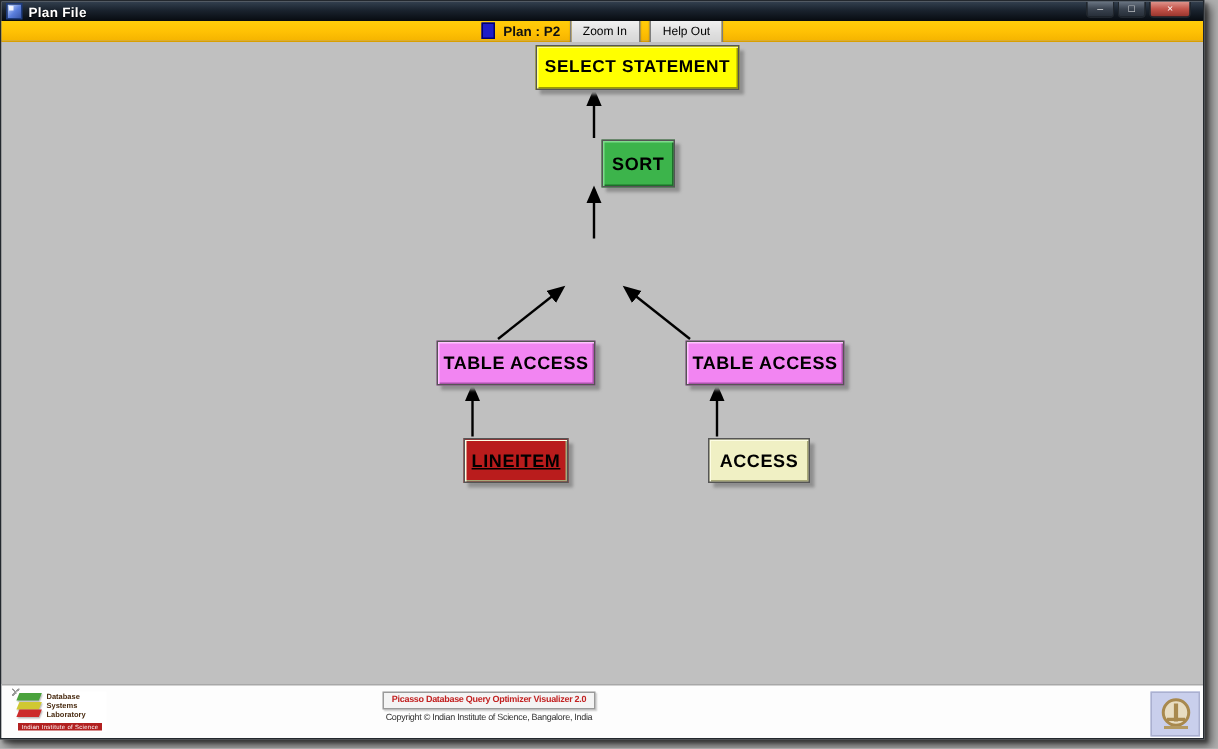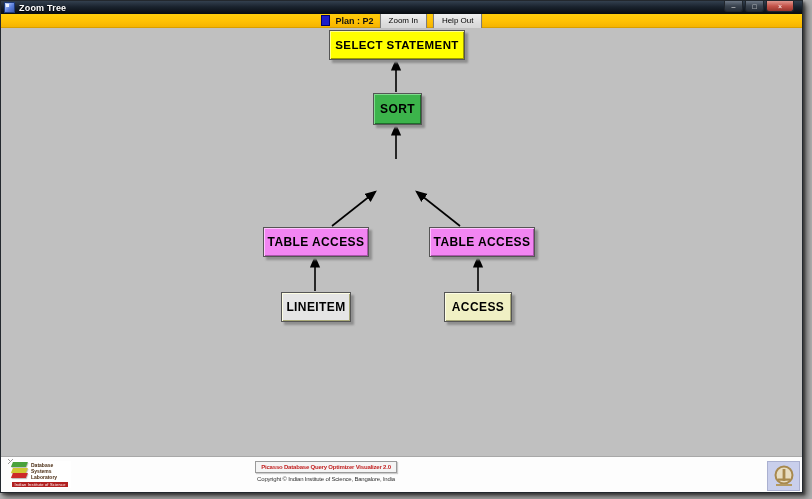--- a/index.html
+++ b/index.html
@@ -32,33 +32,33 @@
   .plan-label{font-size:9px;font-weight:600;color:#111;}
   .tb-btn{font-family:"Liberation Sans",sans-serif;font-size:8px;line-height:8px;color:#000;
           background:linear-gradient(#ffffff,#dcdcdc 60%,#cfcfcf);border:1px solid #7d7d7d;
           border-radius:2px;padding:10px 8px;box-shadow:0 1px 1px rgba(0,0,0,.25);}
   
   .canvas{position:relative;flex:1 1 auto;background:#c0c0c0;overflow:hidden;}
   .edges{position:absolute;left:0;top:0;width:801px;height:418px;}
   .node{position:absolute;display:flex;align-items:center;justify-content:center;
         font-weight:bold;color:#000;border:1px solid #555;
         box-shadow:3px 3px 2px #8f8f8f, inset 1px 1px 0 rgba(255,255,255,.6), inset -1px -1px 0 rgba(0,0,0,.28);
-        letter-spacing:.4px;}
+        letter-spacing:.4px;margin-left:28px;}
   .n-select{left:328px;top:2px;width:134px;height:28px;background:#ffff00;font-size:11.5px;
             box-shadow:3px 3px 2px #8f8f8f, inset 1px 1px 0 #ffff8c, inset -1px -1px 0 #9c9c00;}
   .n-sort{left:372px;top:65px;width:47px;height:30px;background:#3cb44b;font-size:12px;
             box-shadow:3px 3px 2px #8f8f8f, inset 1px 1px 0 #7fdb8d, inset -1px -1px 0 #1d6e2a;}
   .n-hash{left:355px;top:132px;width:80px;height:29px;background:#a8d35e;font-size:12px;
             box-shadow:3px 3px 2px #8f8f8f, inset 1px 1px 0 #d2ea96, inset -1px -1px 0 #7da23a;}
   .n-ta-l{left:262px;top:199px;width:104px;height:28px;background:#f285f2;font-size:12px;
             box-shadow:3px 3px 2px #8f8f8f, inset 1px 1px 0 #ffc4ff, inset -1px -1px 0 #aa55aa;}
   .n-ta-r{left:428px;top:199px;width:104px;height:28px;background:#f285f2;font-size:12px;
             box-shadow:3px 3px 2px #8f8f8f, inset 1px 1px 0 #ffc4ff, inset -1px -1px 0 #aa55aa;}
-  .n-line{left:280px;top:264px;width:68px;height:28px;background:#e5e5e5;font-size:12px;
-            box-shadow:3px 3px 2px #8f8f8f, inset 1px 1px 0 #fdfde4, inset -1px -1px 0 #a8a878;}
+  .n-line{left:280px;top:264px;width:68px;height:28px;background:#b91c1c;font-size:12px;
+            box-shadow:3px 3px 2px #8f8f8f, inset 1px 1px 0 #fdfde4, inset -1px -1px 0 #a8a878;text-decoration:underline;}
   .n-ord{left:443px;top:264px;width:66px;height:28px;background:#f0f0c4;font-size:12px;
             box-shadow:3px 3px 2px #8f8f8f, inset 1px 1px 0 #fdfde4, inset -1px -1px 0 #a8a878;}
   
   .statusbar{height:35px;flex:0 0 35px;background:#fdfdfd;border-top:1px solid #a8a8a8;position:relative;}
   .grip{position:absolute;left:7px;top:2px;width:5px;height:5px;
         background:linear-gradient(45deg,transparent 42%,#9a9a9a 42%,#9a9a9a 58%,transparent 58%),
                    linear-gradient(-45deg,transparent 42%,#9a9a9a 42%,#9a9a9a 58%,transparent 58%);}
   .dsl-logo{position:absolute;left:10px;top:4px;width:60px;height:27px;background:#fff;}
   .dsl-bars{position:absolute;left:1px;top:1px;width:17px;height:18px;}
   .dsl-bar{width:15px;height:4.6px;margin-bottom:1px;transform:skewX(-22deg);box-shadow:1px 1px 1px #bbb;}
@@ -77,21 +77,21 @@
           border:1px solid #aab0d0;display:flex;align-items:center;justify-content:center;}
 </style>
 </head>
 <body>
 
 <div class="stage">
   <div class="window">
 
     <div class="titlebar">
       <span class="win-icon"></span>
-      <span class="win-title">Zoom Tree</span>
+      <span class="win-title">Plan File</span>
       <div class="win-controls">
         <div class="win-btn minmax">–</div>
         <div class="win-btn minmax">□</div>
         <div class="win-btn close">×</div>
       </div>
     </div>
 
 
     <div class="toolbar">
       <span class="plan-icon"></span>

